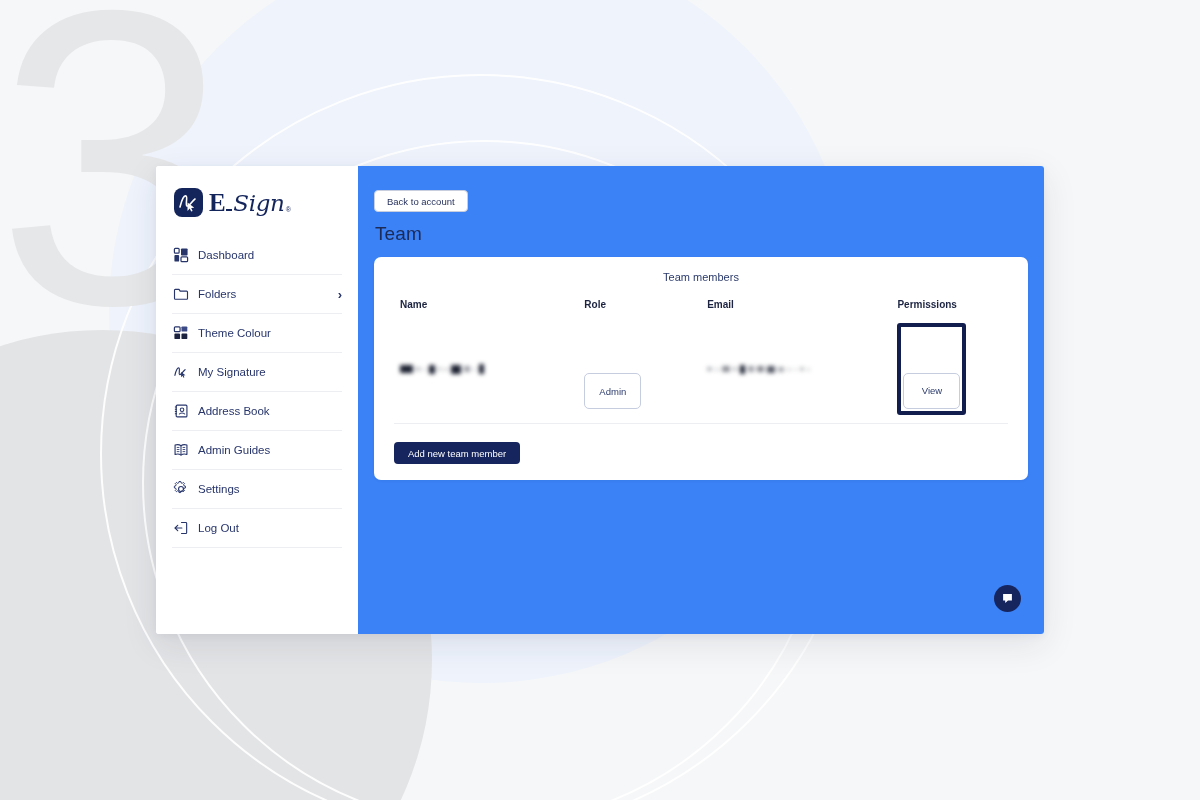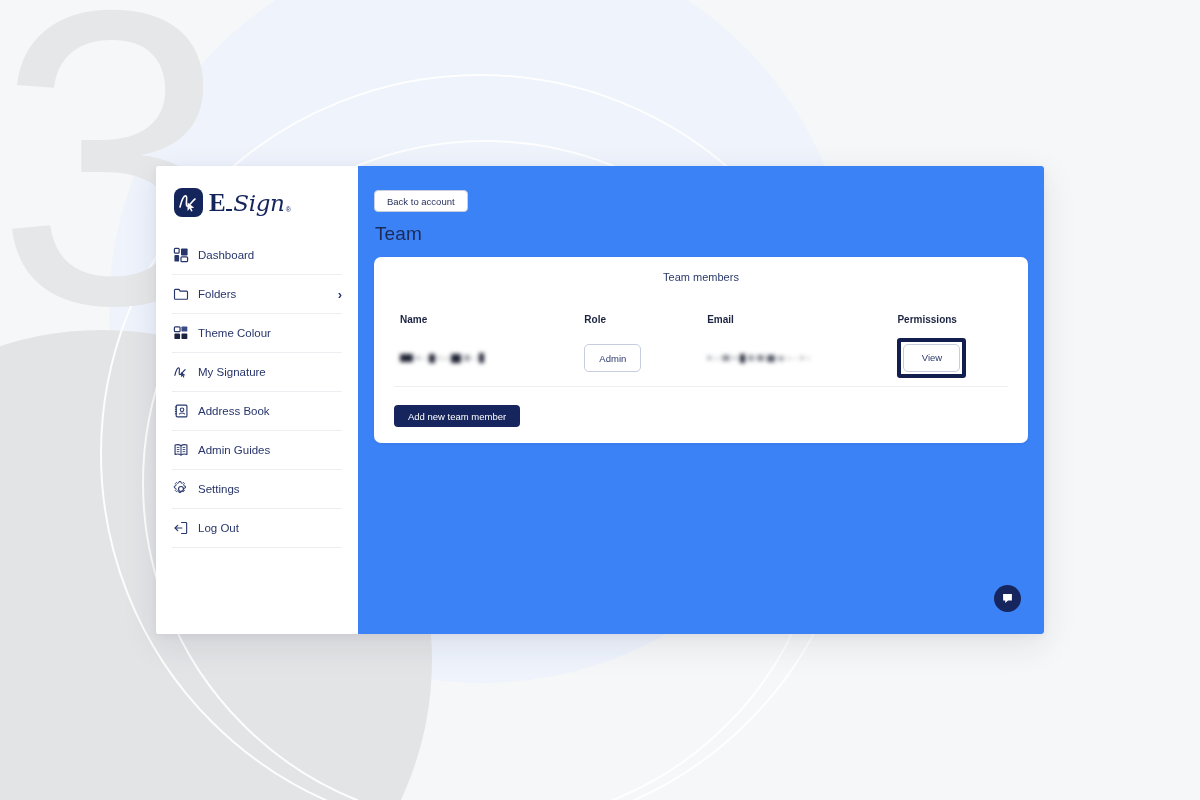--- a/index.html
+++ b/index.html
@@ -176,21 +176,21 @@
     background: #ffffff;
     border-radius: 7px;
     padding: 14px 20px 16px 20px;
     box-shadow: 0 1px 3px rgba(30,40,70,.06);
   }
 
   .card-title {
     text-align: center;
     font-size: 11px;
     color: #2b3a6b;
-    margin-bottom: 31px;
+    margin-bottom: 16px;
   }
 
   table.team { width: 100%; border-collapse: collapse; table-layout: fixed; }
   table.team th {
     text-align: left;
     font-size: 10px;
     font-weight: bold;
     color: #1b2340;
     padding-bottom: 13px;
   }
@@ -206,28 +206,29 @@
     height: 34px;
   }
   table.team td.col-name { padding-left: 6px; }
 
   
   .redact { display: flex; align-items: center; gap: 3px; filter: blur(2.1px); }
   .redact i { display: block; background: #1b2030; border-radius: 1px; }
 
   .pill {
     display: inline-flex; align-items: center; justify-content: center;
-    height: 28px; min-width: 57px;
+    height: 36px; min-width: 57px;
     padding: 0 12px;
     background: #ffffff;
     border: 1px solid #c6cddf;
     border-radius: 5px;
     color: #2b3a6b;
     font-size: 9.5px;
     cursor: pointer;
+    margin-top: 44px;
   }
 
   .perm-wrap {
     display: inline-block;
     border: 4px solid #121f4e;
     border-radius: 3px;
     padding: 2px;
     line-height: 0;
   }
 

